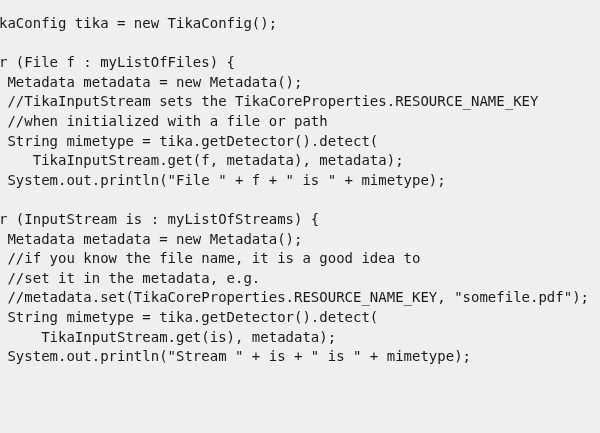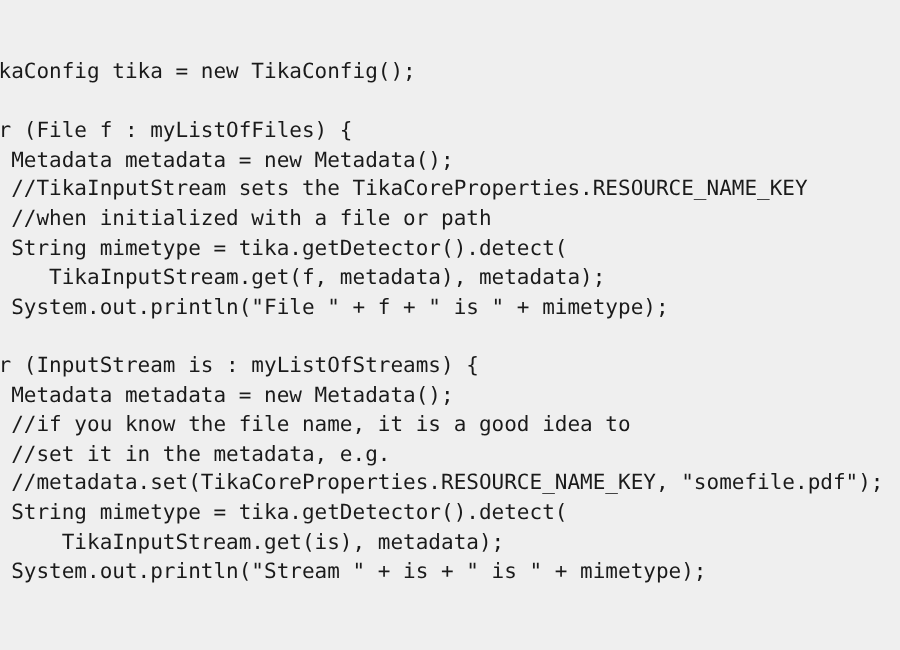--- a/index.html
+++ b/index.html
@@ -9,21 +9,21 @@
   body {
     width: 600px;
     height: 433px;
     overflow: hidden;
     background: #efefef;
     position: relative;
   }
   .code-viewport {
     position: absolute;
     left: 0;
-    top: 39px;
+    top: 14px;
     width: 600px;
     overflow: hidden;
   }
   .code-block {
     margin: 0 0 0 -1px;
     font-family: "DejaVu Sans Mono", "Liberation Mono", monospace;
     font-size: 14px;
     line-height: 19.6px;
     color: #1a1a1a;
     white-space: pre;

